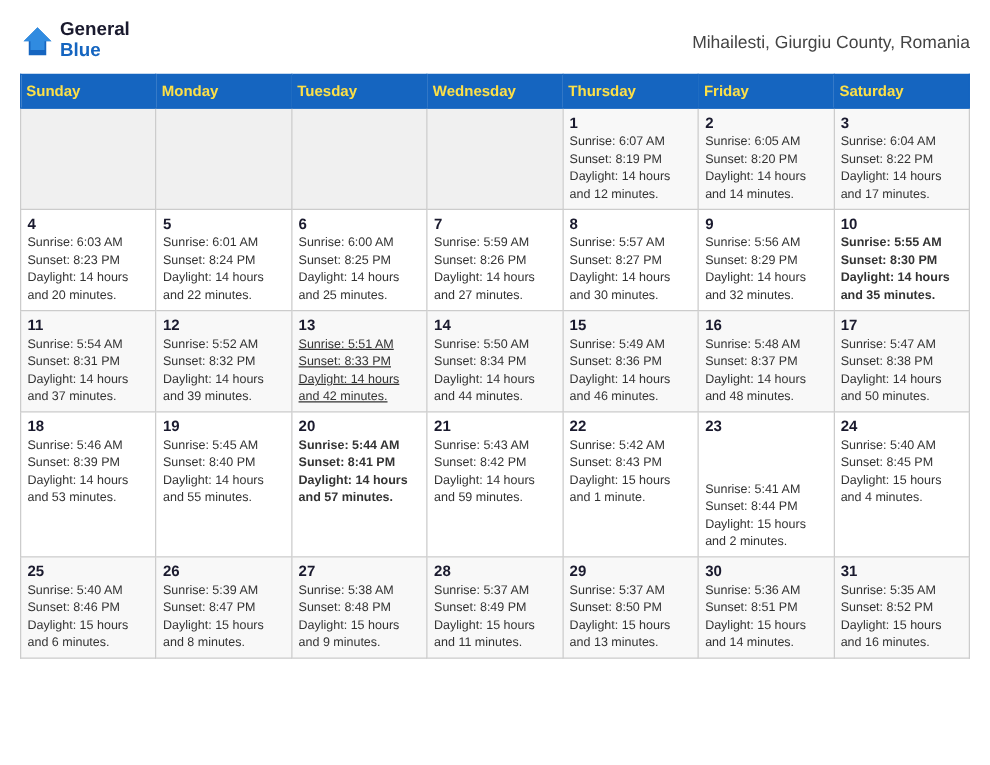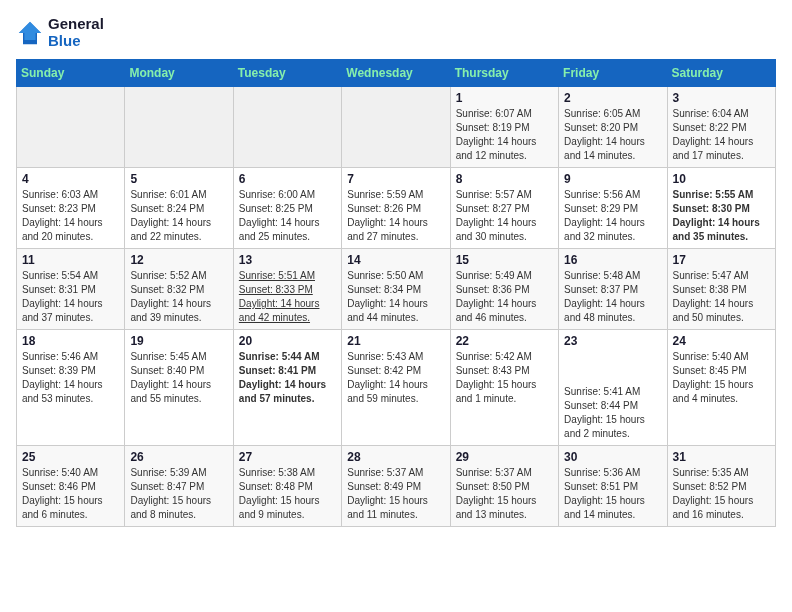--- a/index.html
+++ b/index.html
@@ -53,21 +53,21 @@
       font-size: 14px;
       color: #444;
     }
     .calendar {
       width: 100%;
       border-collapse: collapse;
       font-size: 10.5px;
     }
     .calendar th {
       background-color: #1565c0;
-      color: #86efac;
+      color: #fde047;
       padding: 6px 4px;
       text-align: left;
       font-size: 12px;
       font-weight: bold;
       border: 1px solid #1565c0;
     }
     .calendar td {
       border: 1px solid #ccc;
       vertical-align: top;
       padding: 4px 5px;
@@ -121,20 +121,21 @@
       <svg class="logo-icon" viewBox="0 0 40 40">
         <polygon points="20,4 36,20 30,20 30,36 10,36 10,20 4,20" fill="#1565c0"></polygon>
         <polygon points="20,4 36,20 28,20 28,30 12,30 12,20 4,20" fill="#42a5f5" opacity="0.6"></polygon>
       </svg>
       <div class="logo-text">
         <span class="logo-general">General</span>
         <span class="logo-blue">Blue</span>
       </div>
     </div>
     <div class="title-block">
+      <div class="subtitle">Mihailesti, Giurgiu County, Romania</div>
     </div>
   </div>
 
   <table class="calendar">
     <thead>
       <tr>
       <th>Sunday</th>
           <th>Monday</th>
           <th>Tuesday</th>
           <th>Wednesday</th>

